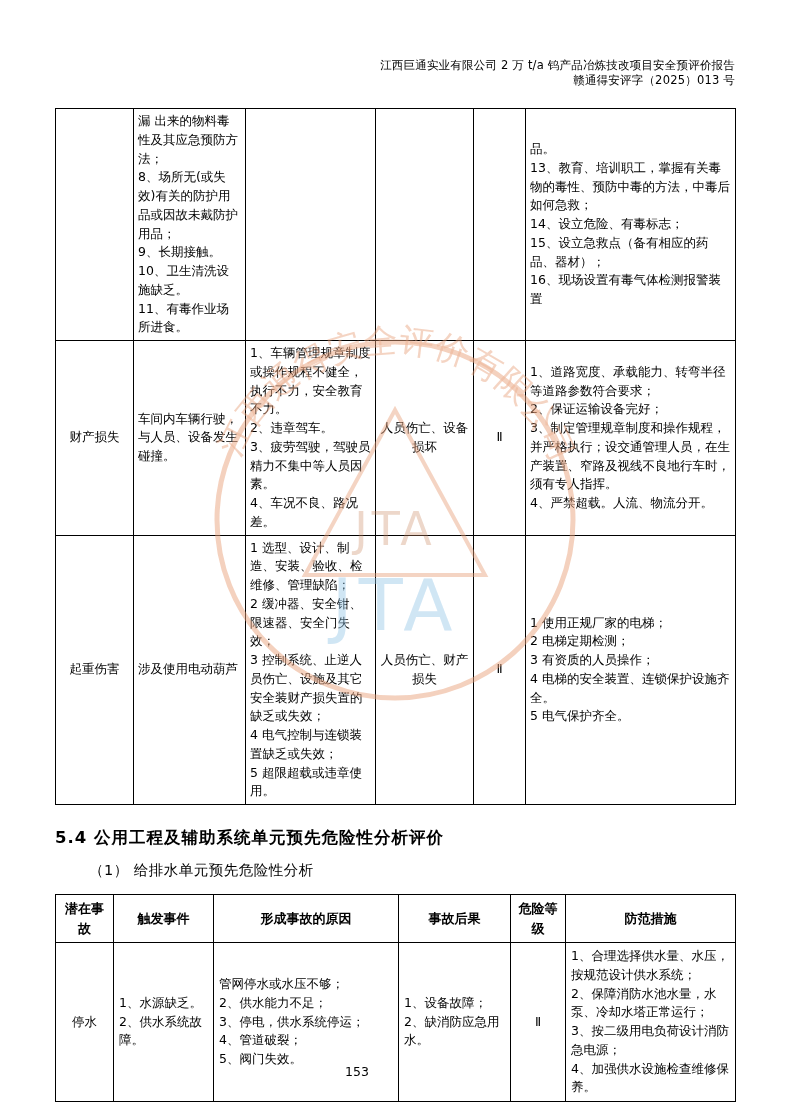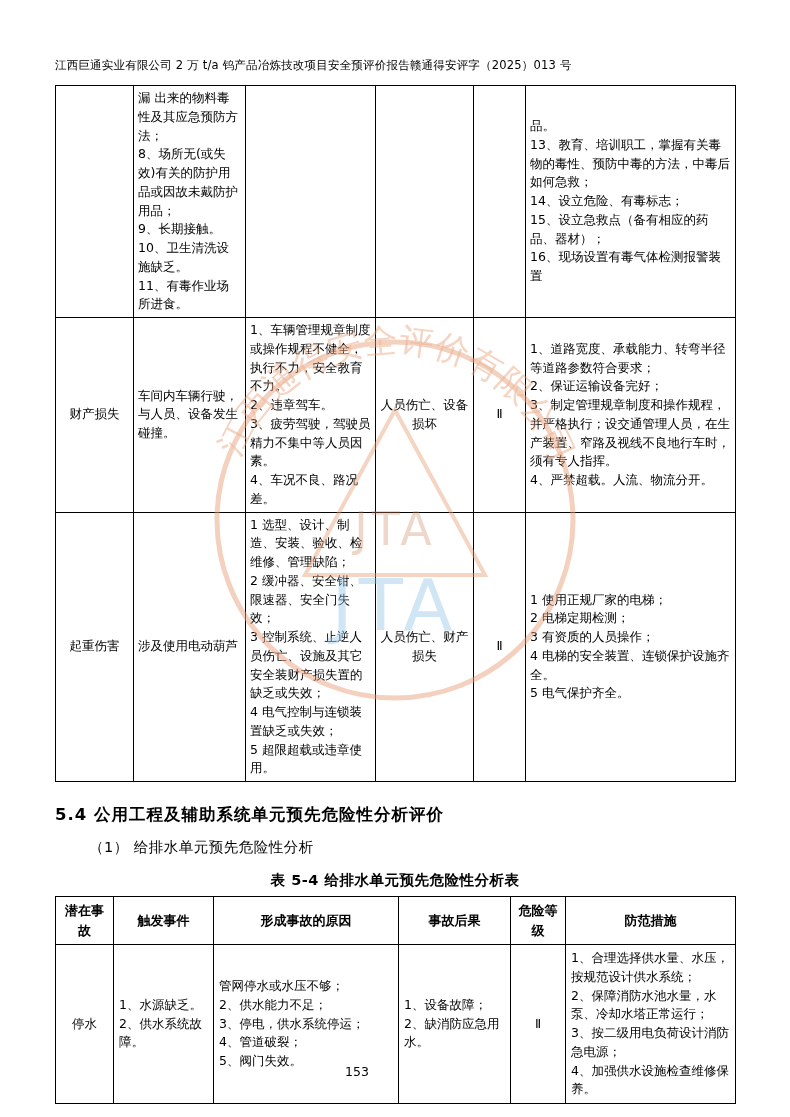--- a/index.html
+++ b/index.html
@@ -23,41 +23,42 @@
     padding: 0 55px;
   }
   
   .header {
     display: flex;
     justify-content: flex-start;
     align-items: flex-end;
     font-size: 11.5px;
     padding-top: 58px;
     letter-spacing: 0.2px;
+    flex-direction: column;
   }
   .header-left { white-space: nowrap; }
   .header-right { white-space: nowrap; }
 
   
   .watermark {
     position: absolute;
     left: 175px;
     top: 300px;
     width: 440px;
     height: 440px;
     pointer-events: none;
     z-index: 5;
     opacity: 0.75;
   }
 
   
   table.risk {
     border-collapse: collapse;
     width: 680px;
-    margin-top: 12px;
+    margin-top: 20px;
     table-layout: fixed;
     position: relative;
     z-index: 2;
     background: transparent;
   }
   table.risk td {
     border: 1px solid #000;
     vertical-align: middle;
     font-size: 12.5px;
     line-height: 1.5;
@@ -214,21 +215,20 @@
 2 电梯定期检测；
 3 有资质的人员操作；
 4 电梯的安全装置、连锁保护设施齐全。
 5 电气保护齐全。</td>
       </tr>
     </tbody>
   </table>
 
   <h2 class="section">5.4 公用工程及辅助系统单元预先危险性分析评价</h2>
   <div class="subsection">（1） 给排水单元预先危险性分析</div>
-  <div class="table-caption">表 5-4  给排水单元预先危险性分析表</div>
 
   <table class="t54">
     <colgroup>
       <col class="t54-c1">
         <col class="t54-c2">
         <col class="t54-c3">
         <col class="t54-c4">
         <col class="t54-c5">
         <col class="t54-c6">
     </colgroup>

